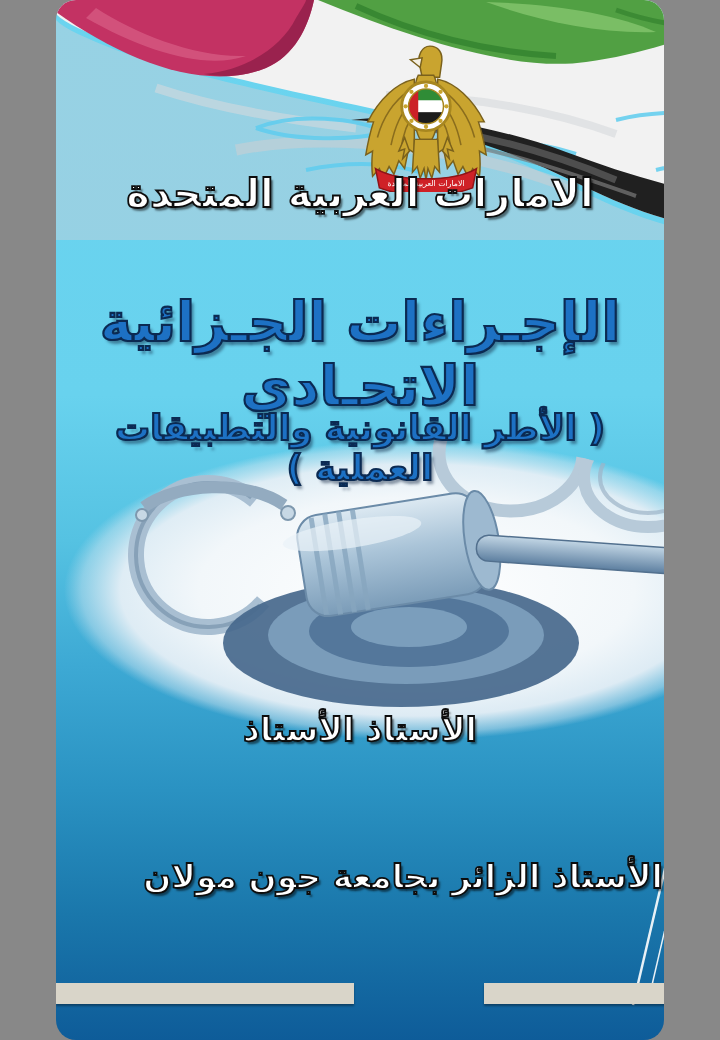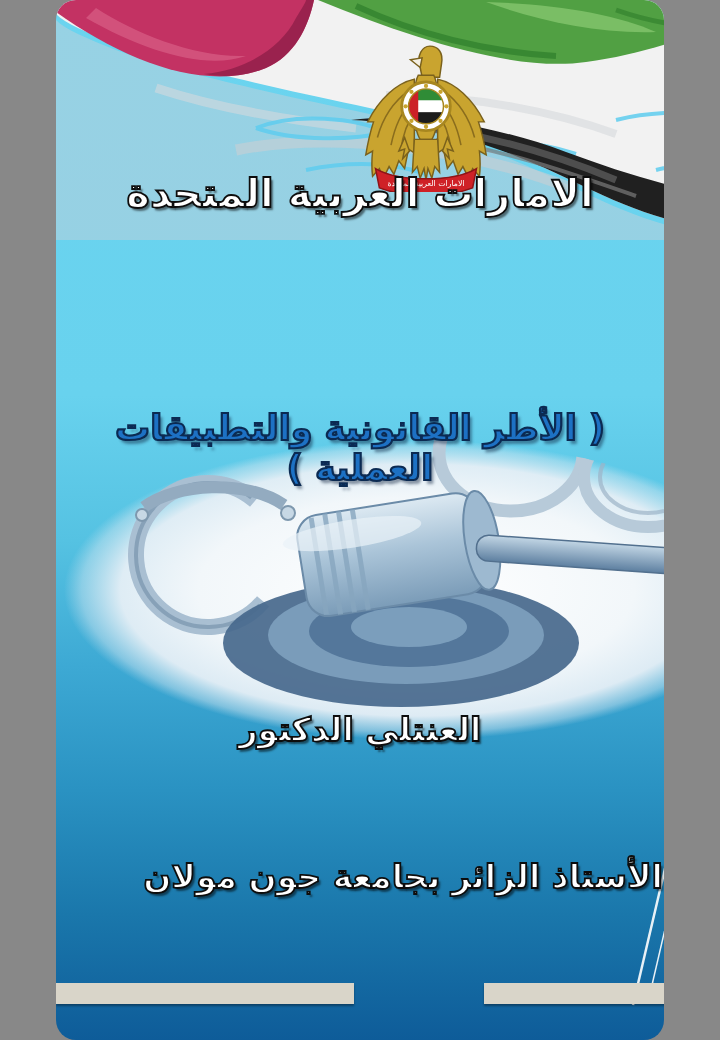--- a/index.html
+++ b/index.html
@@ -136,20 +136,21 @@
       <rect x="52" y="46" width="10" height="36" fill="#cc2127"></rect>
     </g>
     <circle cx="70" cy="64" r="18" fill="none" stroke="#a8871f" stroke-width="1.5"></circle>
 
     <path d="M18,128 C42,142 98,142 122,128 L118,148 C92,158 48,158 22,148 Z" fill="#cf2127" stroke="#8e1417" stroke-width="1.5"></path>
     <text x="70" y="146" text-anchor="middle" font-size="8" fill="#ffffff" font-family="DejaVu Sans, sans-serif" direction="rtl">الامارات العربية المتحدة</text>
   </svg>
 
   <div class="abs ctext wtxt country-name">الامارات العربية المتحدة</div>
 
+  <div class="abs ctext btxt main-title">الإجـراءات الجـزائية الاتحـادي</div>
 
   <div class="abs ctext btxt subtitle">( الأطر القانونية والتطبيقات العملية )</div>
 
   <svg class="abs oval-svg" width="720" height="310" viewBox="0 0 720 310">
     <defs>
       <radialGradient id="ovalGrad" cx="50%" cy="50%" r="50%">
         <stop offset="0%" stop-color="#ffffff"></stop>
         <stop offset="62%" stop-color="#f2f7fa"></stop>
         <stop offset="84%" stop-color="#e6eff6" stop-opacity="0.95"></stop>
         <stop offset="95%" stop-color="#d8e8f2" stop-opacity="0.45"></stop>
@@ -199,21 +200,21 @@
 
         <g transform="rotate(4 430 120)">
           <rect x="420" y="100" width="215" height="26" rx="12" fill="url(#handleGrad)" stroke="#52708e" stroke-width="1.5"></rect>
           <rect x="612" y="92" width="92" height="42" rx="20" fill="#243e5c"></rect>
           <rect x="618" y="98" width="70" height="10" rx="5" fill="#3d5d80" opacity="0.9"></rect>
         </g>
       </g>
     </g>
   </svg>
 
-  <div class="abs ctext wtxt honorific">العنتلي الدكتور</div>
+  <div class="abs ctext wtxt honorific">الأستاذ الأستاذ</div>
   <div class="abs ctext wtxt pos2">الأستاذ الزائر بجامعة جون مولان</div>
 
   <svg class="abs lines-svg" width="720" height="1040" viewBox="0 0 720 1040">
     <g stroke="#ffffff" fill="none" opacity="0.9">
       <path d="M703,468 L577,1005" stroke-width="2.5"></path>
       <path d="M714,478 L596,985" stroke-width="1.5"></path>
       <path d="M720,515 L633,900" stroke-width="2"></path>
       <path d="M668,612 L627,792" stroke-width="1.5"></path>
       <path d="M720,560 L660,830" stroke-width="1"></path>
       <path d="M646,655 L616,788" stroke-width="1"></path>

